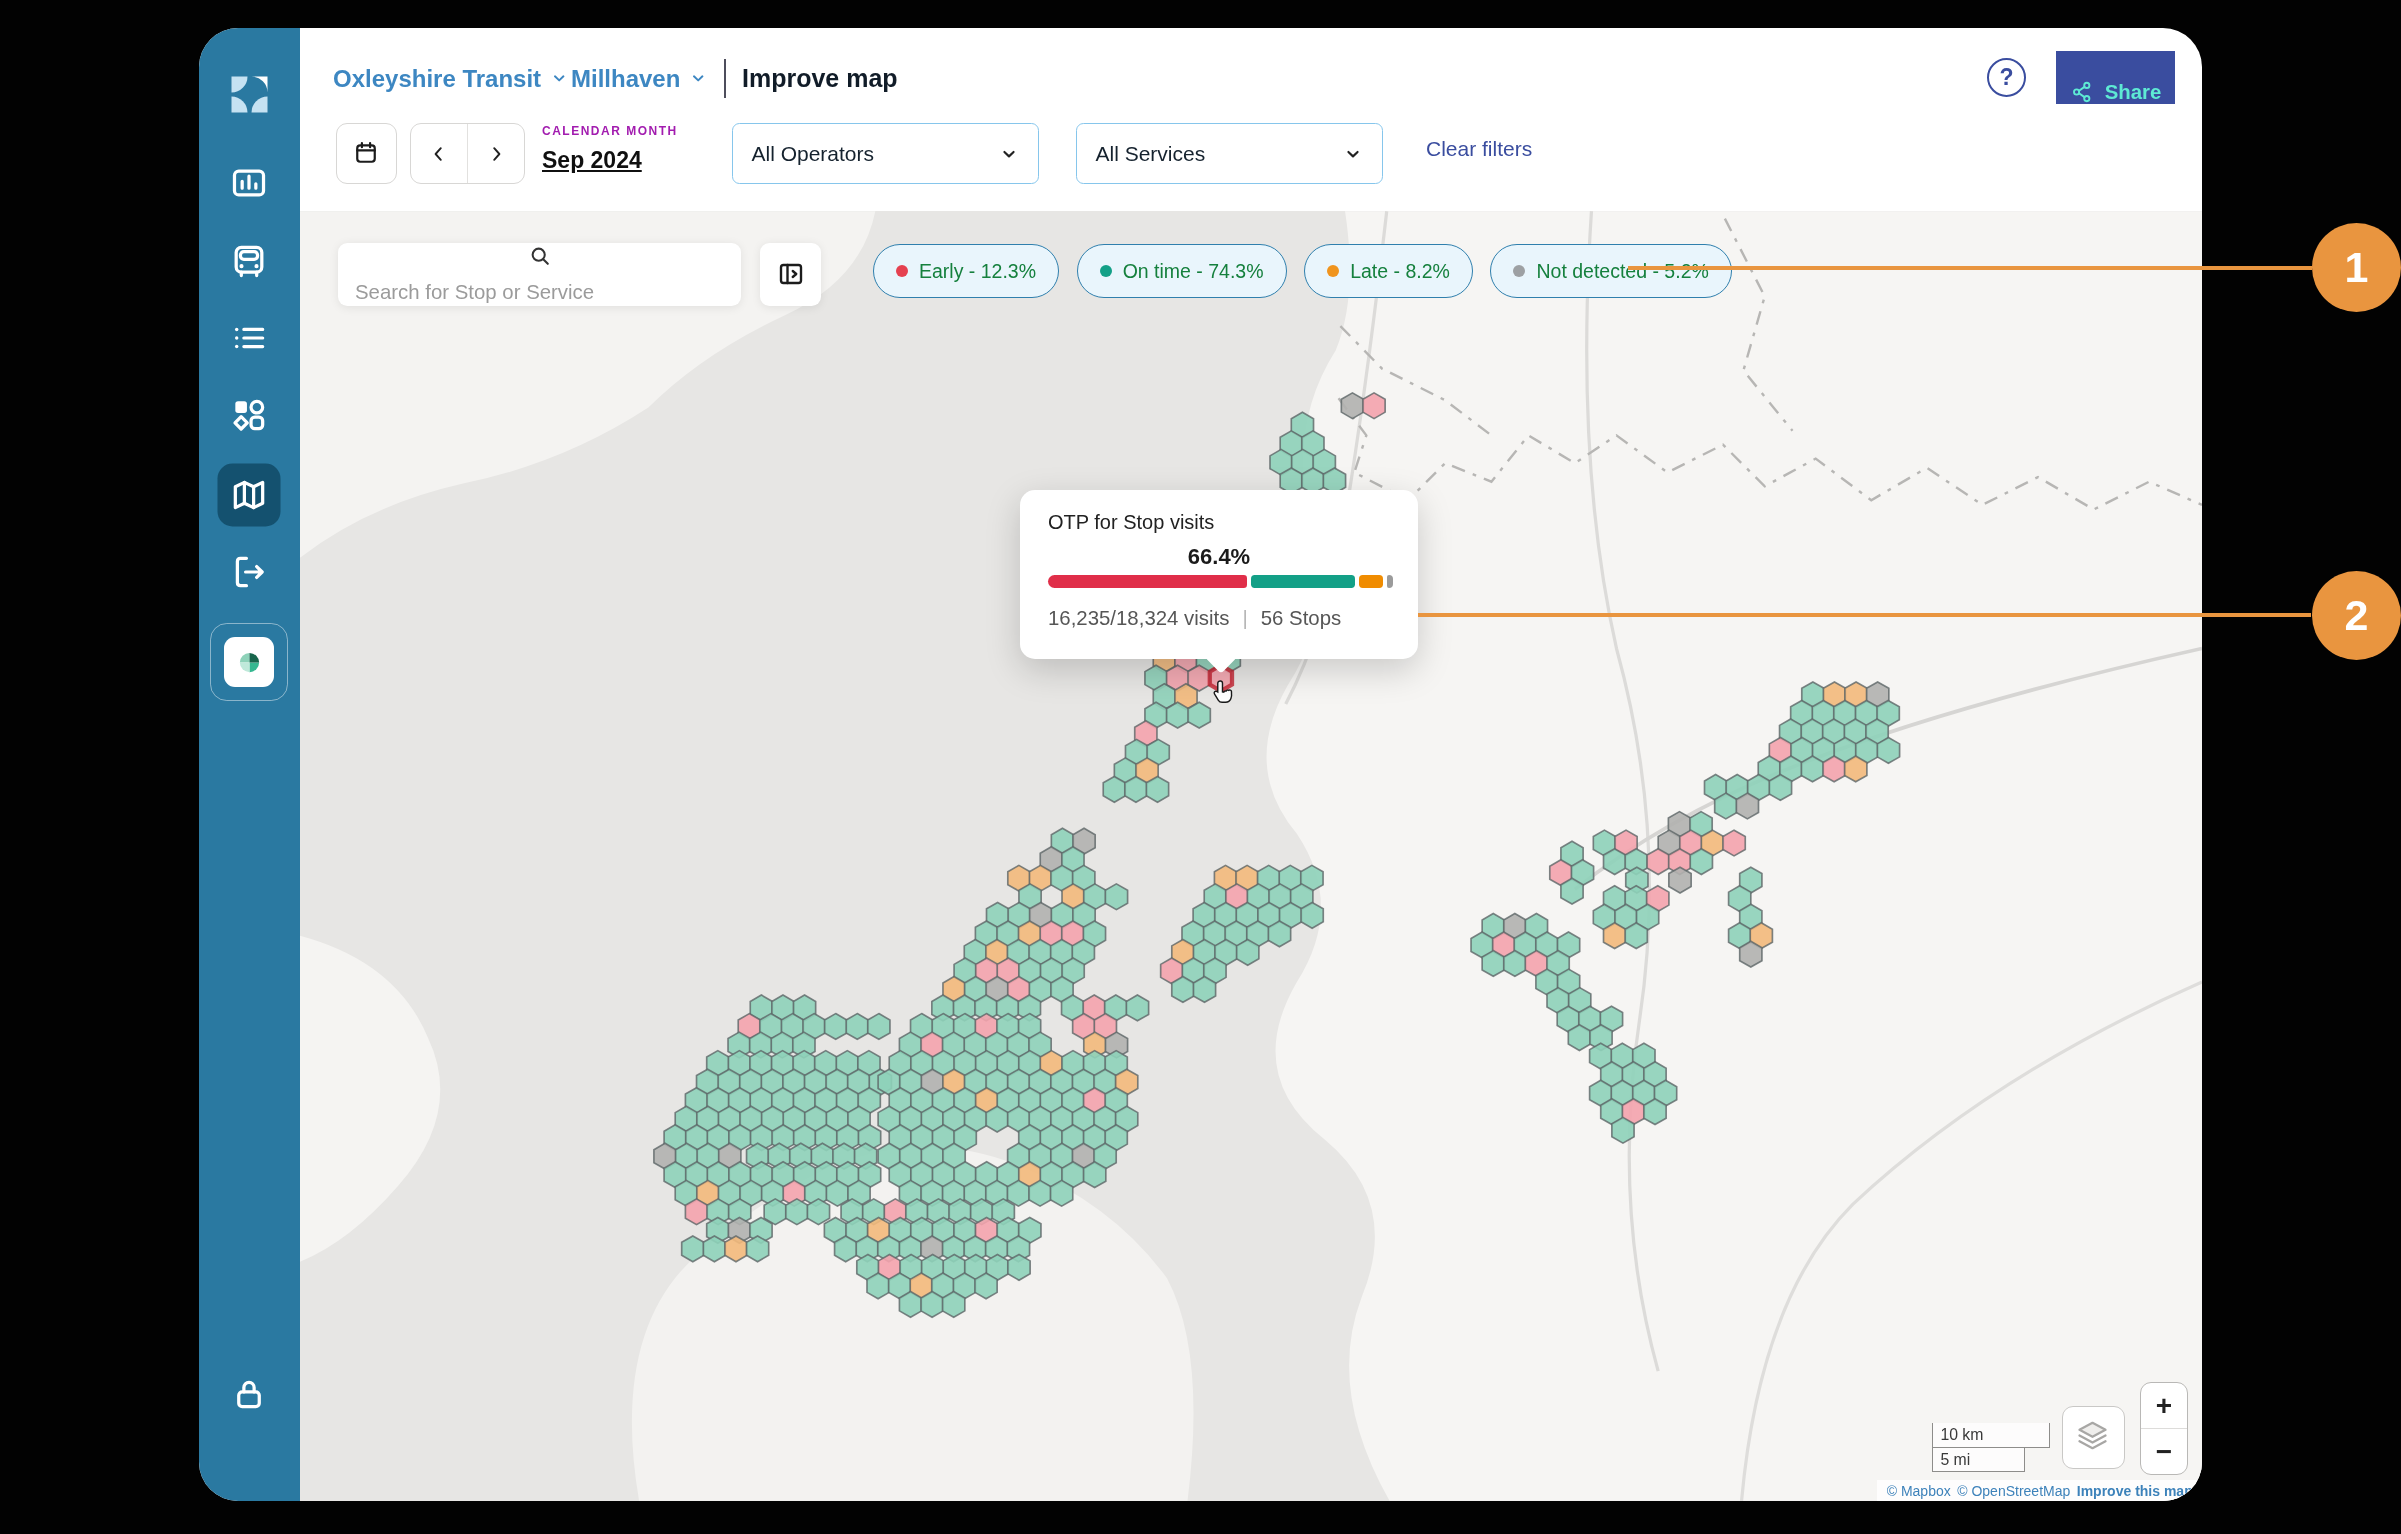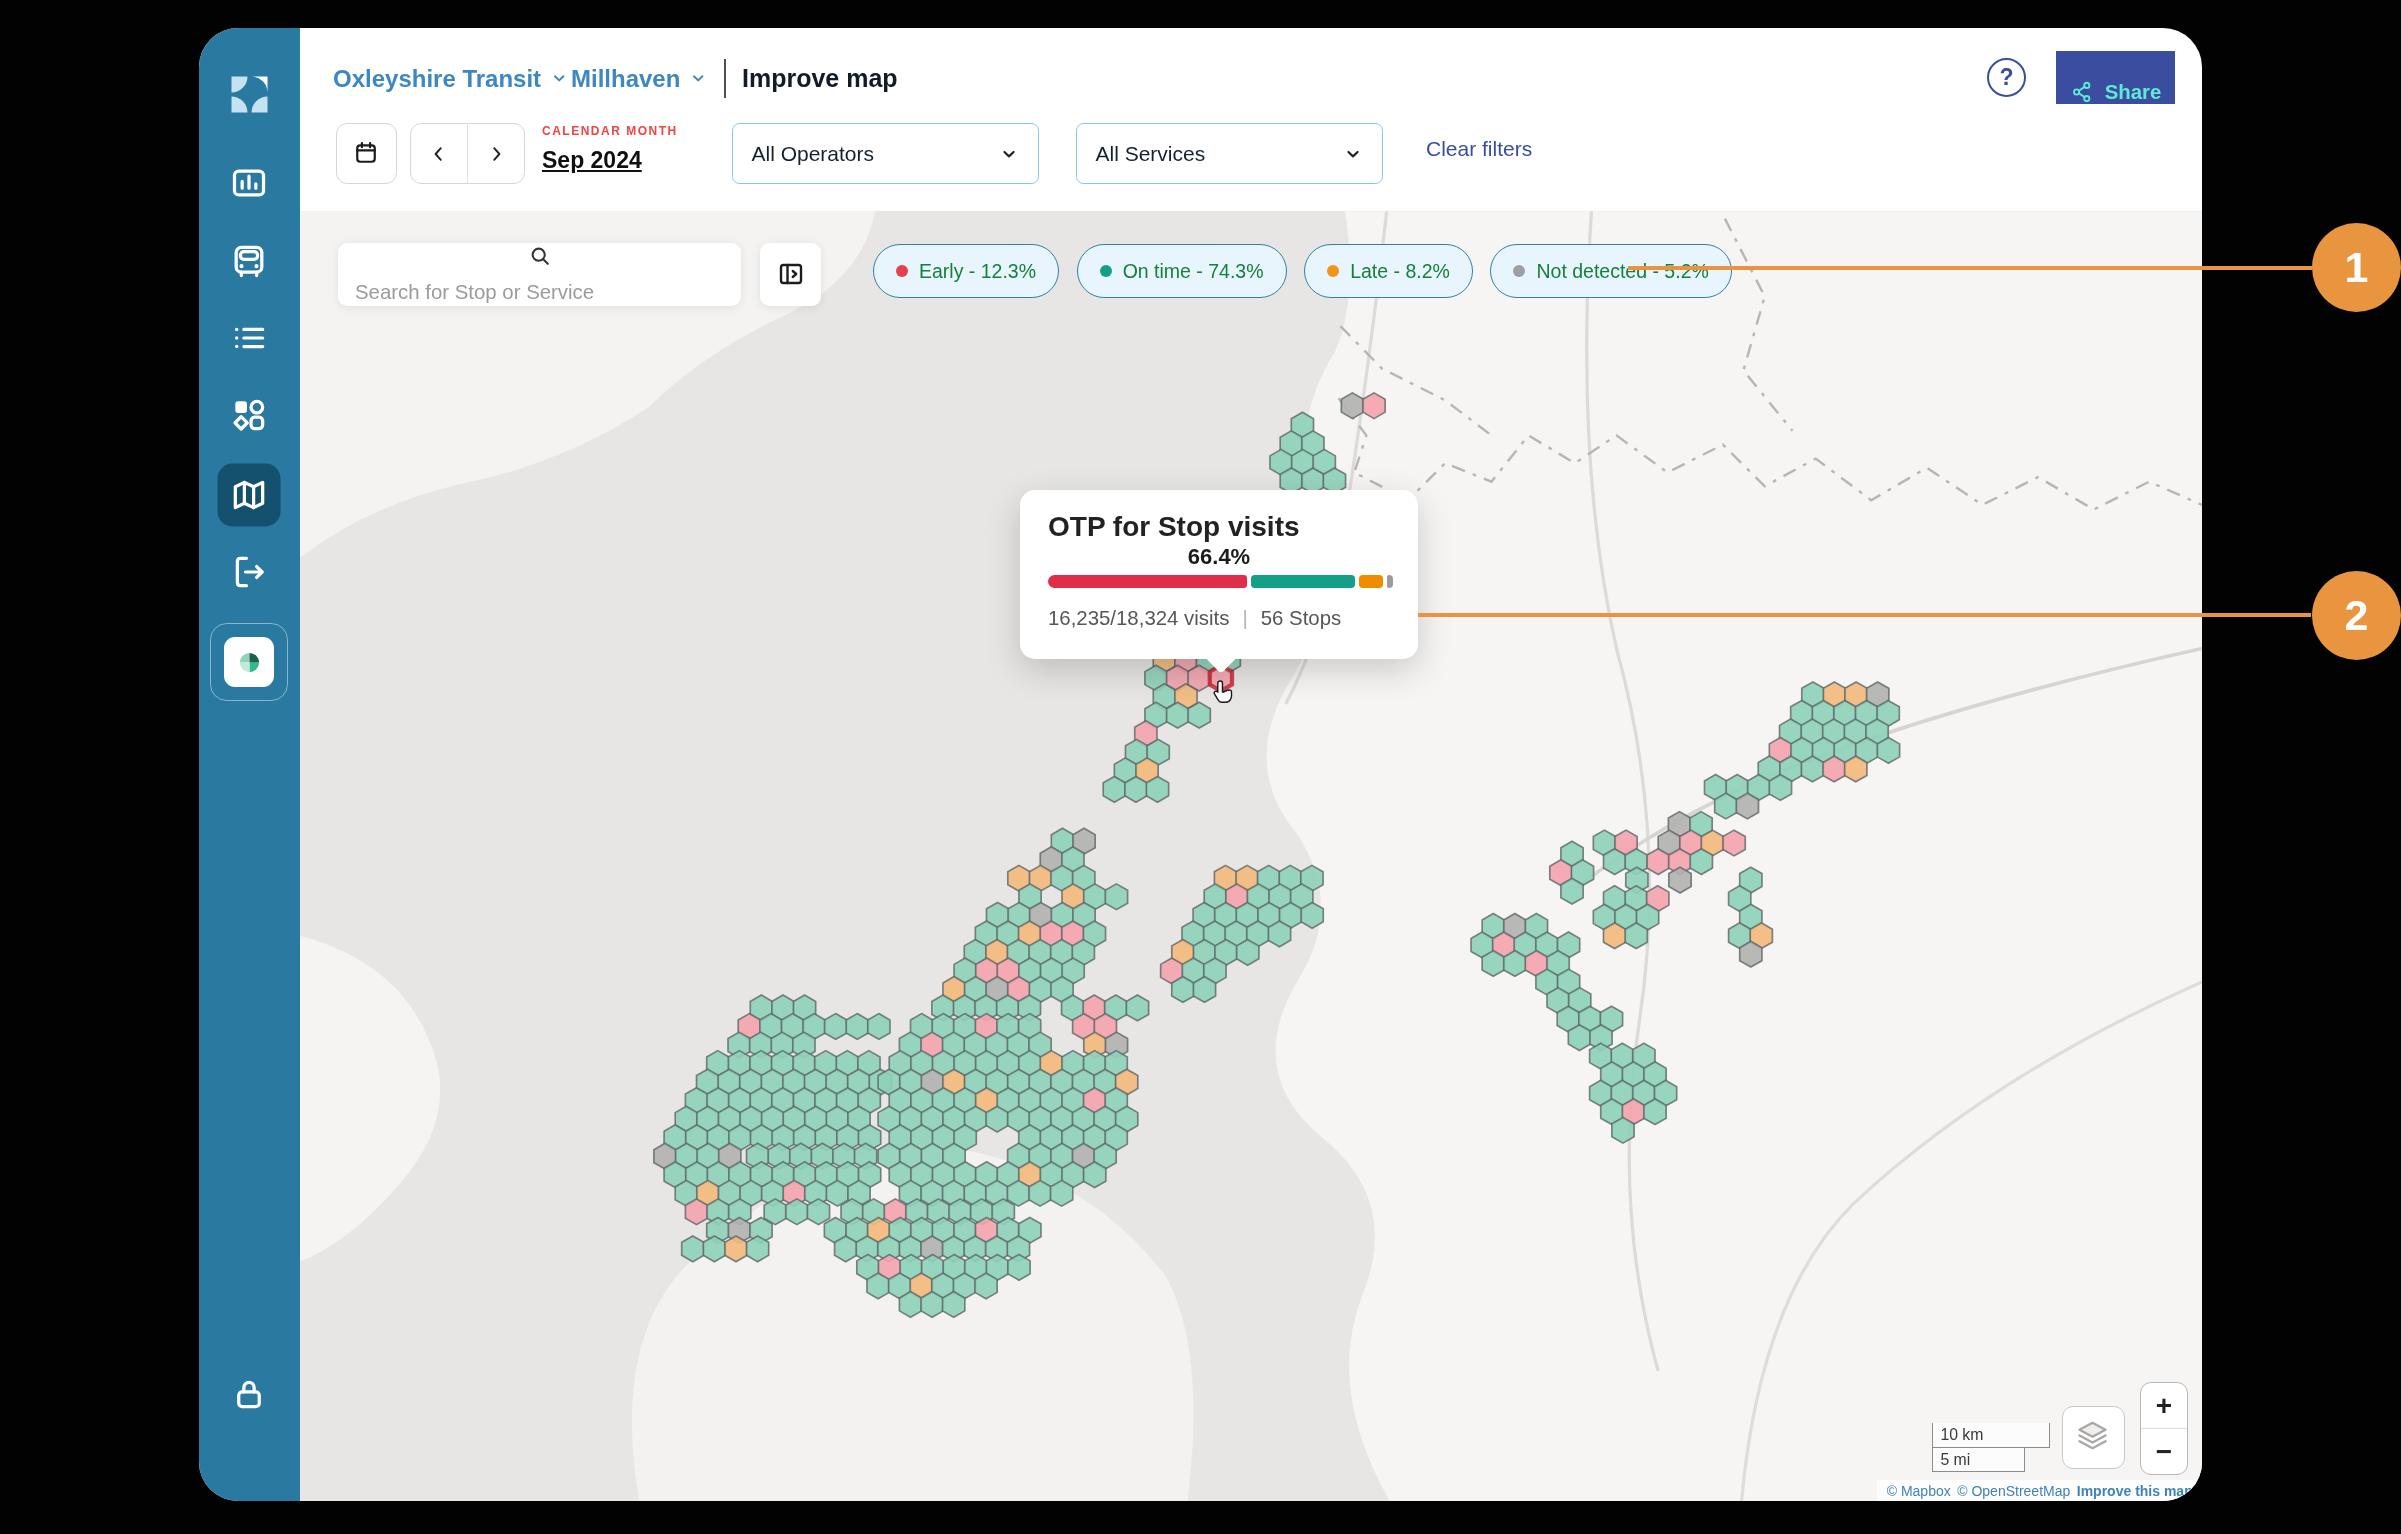--- a/index.html
+++ b/index.html
@@ -20,21 +20,21 @@
   .crumb{font-size:24px;font-weight:600;color:#3d87c2;gap:7.4px;cursor:pointer;}
   .crumb svg{width:20.4px;height:20.4px;}
   .hdr-divider{position:absolute;width:1.9px;height:39px;background:#223;opacity:.8;}
   .page-title{font-size:25px;font-weight:600;color:#111c28;}
   .icon-btn{border:1.9px solid #d8d7d5;border-radius:11px;background:#fff;display:flex;align-items:center;justify-content:center;cursor:pointer;}
   .icon-btn svg{width:28px;height:28px;color:#1c1c1c;}
   .nav-group{border:1.9px solid #d8d7d5;border-radius:11px;background:#fff;display:flex;overflow:hidden;}
   .nav-half{flex:1;display:flex;align-items:center;justify-content:center;cursor:pointer;}
   .nav-half+.nav-half{border-left:1.9px solid #e2e1df;}
   .nav-half svg{width:24px;height:24px;color:#222;}
-  .cal-label{font-size:12px;font-weight:700;letter-spacing:1.5px;color:#ef4444;}
+  .cal-label{font-size:12px;font-weight:700;letter-spacing:1.5px;color:#a21caf;}
   .cal-month{font-size:23px;font-weight:700;color:#101010;}
   .select{border:1.9px solid #86c6ec;border-radius:7.4px;background:#fff;display:flex;align-items:center;justify-content:space-between;padding:0 18.5px;font-size:21px;color:#15222e;cursor:pointer;text-align:center;}
   .select svg{width:22px;height:22px;color:#222;}
   .link{font-size:21px;font-weight:400;color:#3a4d9f;cursor:pointer;}
   .help-btn{position:absolute;width:39px;height:39px;border:2.8px solid #3a4d9f;border-radius:50%;color:#3a4d9f;font-size:23px;font-weight:700;display:flex;align-items:center;justify-content:center;cursor:pointer;}
   .share-btn{position:absolute;background:#3a4d9f;color:#5eead4;border-radius:0;display:flex;align-items:flex-end;justify-content:center;gap:11px;font-size:20.4px;font-weight:600;cursor:pointer;}
   .share-btn svg{width:24px;height:24px;}
   
   .map{position:absolute;left:101px;top:183px;right:0;bottom:0;background:#e7e6e4;}
   .map svg.base{position:absolute;left:0;top:0;width:1902px;height:1290px;}
@@ -43,21 +43,21 @@
   .search input{border:0;outline:0;font-size:20.4px;color:#333;width:100%;font-family:inherit;background:transparent;}
   .search input::placeholder{color:#9b9b9b;}
   .panel-btn{position:absolute;left:460px;top:31.5px;width:61px;height:63px;background:#fff;border-radius:9.3px;box-shadow:0 1.9px 9.3px rgba(0,0,0,.08);display:flex;align-items:center;justify-content:center;cursor:pointer;}
   .panel-btn svg{width:30px;height:30px;color:#1c1c1c;}
   .legend{position:absolute;left:573px;top:33px;display:flex;gap:17.6px;}
   .pill{height:54px;padding:0 22px;border:1.9px solid #2f7fad;border-radius:28px;background:#e9f5fc;display:flex;align-items:center;gap:11px;font-size:19.5px;color:#15803d;cursor:pointer;white-space:nowrap;}
   .pill .dot{width:12px;height:12px;border-radius:50%;flex:none;}
   
   .tooltip{position:absolute;left:720px;top:279px;width:398px;height:169px;background:#fff;border-radius:15px;box-shadow:0 11px 35px rgba(0,0,0,.18);z-index:5;}
   .tooltip:after{content:"";position:absolute;left:190px;bottom:-10.2px;width:22px;height:22px;background:#fff;transform:rotate(45deg);border-radius:3.7px;}
-  .tt-title{position:absolute;left:28px;top:21px;font-size:28px;font-weight:700;color:#222;}
+  .tt-title{position:absolute;left:28px;top:21px;font-size:20px;font-weight:400;color:#222;}
   .tt-value{position:absolute;left:0;right:0;top:54px;text-align:center;font-size:22px;font-weight:600;color:#1b1b1b;}
   .tt-bar{position:absolute;left:28px;right:25px;top:85px;height:13px;display:flex;gap:3.7px;}
   .tt-bar .seg{height:100%;border-radius:3.7px;}
   .tt-bar .seg:first-child{border-radius:7.4px 3.7px 3.7px 7.4px;}
   .tt-bar .seg:last-child{border-radius:3.7px 7.4px 7.4px 3.7px;}
   .tt-meta{position:absolute;left:28px;top:117px;display:flex;gap:13px;align-items:center;font-size:20.4px;color:#565656;}
   .tt-meta .sep{color:#b5b5b5;}
   
   .scale{position:absolute;border:1.9px solid #8e8d8b;border-top:none;background:rgba(255,255,255,.72);font-size:15.8px;color:#3a3a3a;display:flex;align-items:center;padding:0 7.4px;}
   .layers-btn{position:absolute;left:1762px;top:1195px;width:63px;height:63px;background:#fff;border:1.9px solid #c9c8c6;border-radius:11px;display:flex;align-items:center;justify-content:center;cursor:pointer;}

